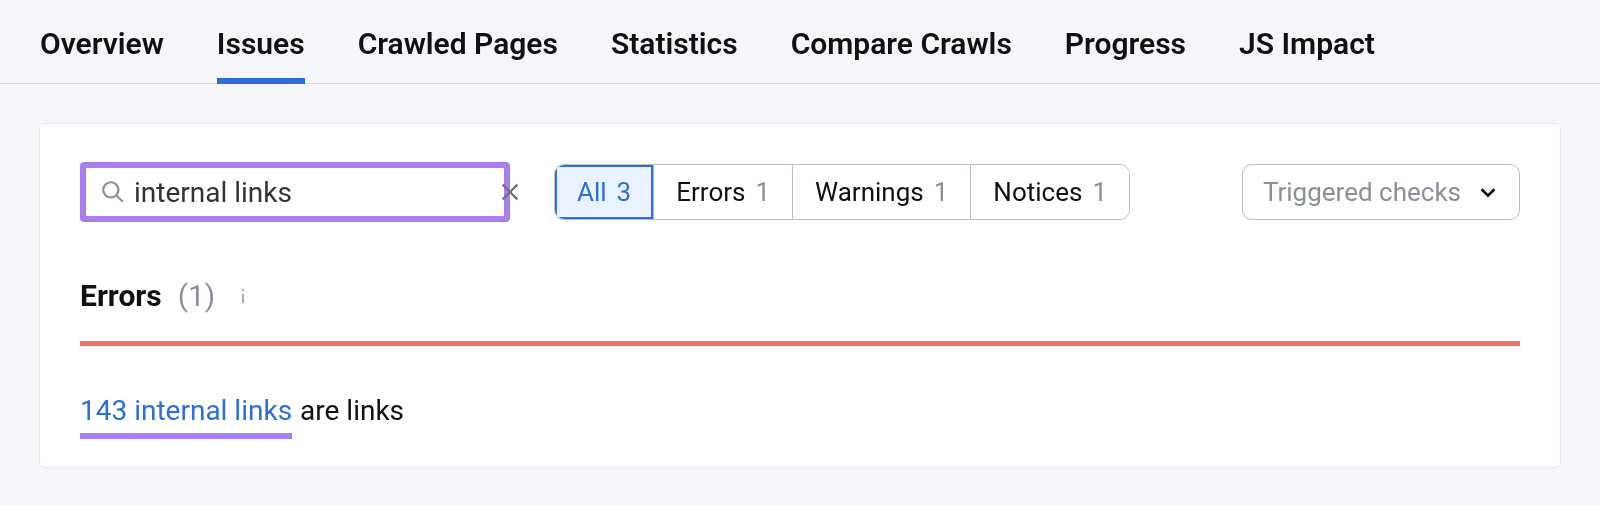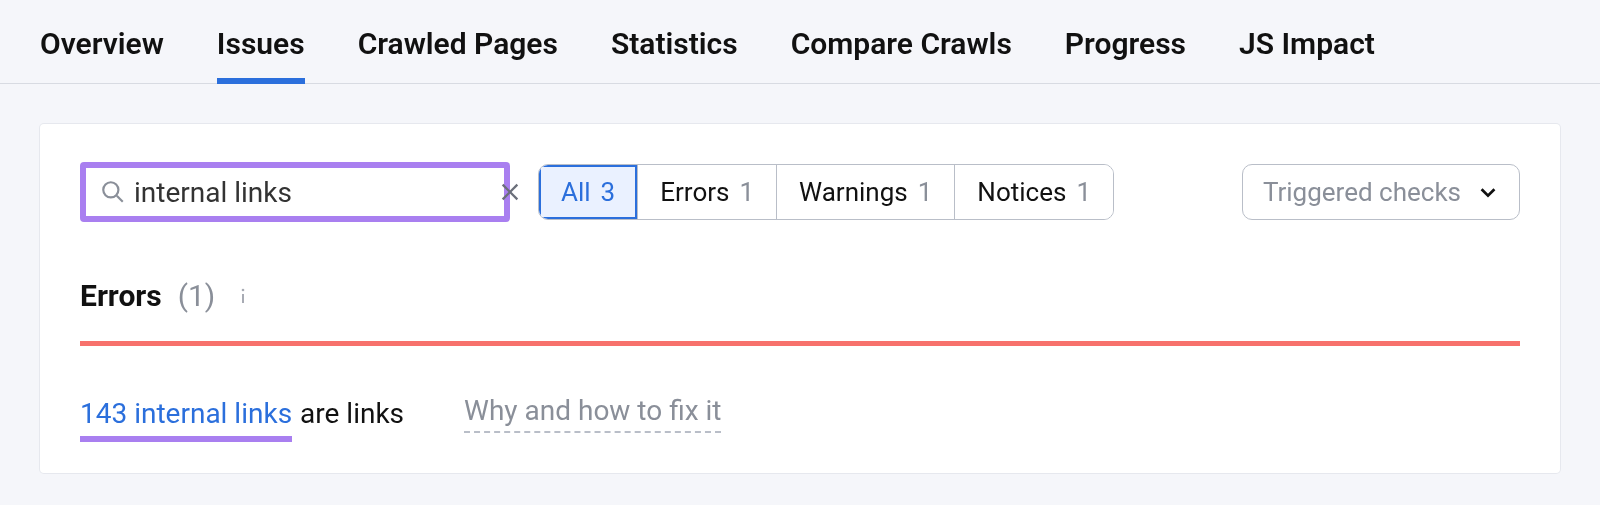--- a/index.html
+++ b/index.html
@@ -41,21 +41,21 @@
     margin: 40px 40px 0 40px;
     background:#fff;
     border-radius:4px;
     padding: 38px 40px 40px 40px;
     box-shadow: 0 0 0 1px #e6e8ee;
   }
 
   .toprow {
     display:flex;
     align-items:center;
-    gap: 28px;
+    gap: 44px;
   }
 
   
   .search-wrap {
     position:relative;
     width: 430px;
     height: 60px;
     border: 6px solid #a97ff0;
     border-radius:4px;
     display:flex;
@@ -240,16 +240,15 @@
     </svg>
   </div>
 
   <div class="red-divider"></div>
 
   <div class="issue-row">
     <div class="issue-desc">
       <span class="issue-link">143 internal links</span>
       <span class="issue-tail">are links</span>
     </div>
-    <span class="why-link">Why and how to fix it</span>
   </div>
 
 </section>
 
 </body></html>

